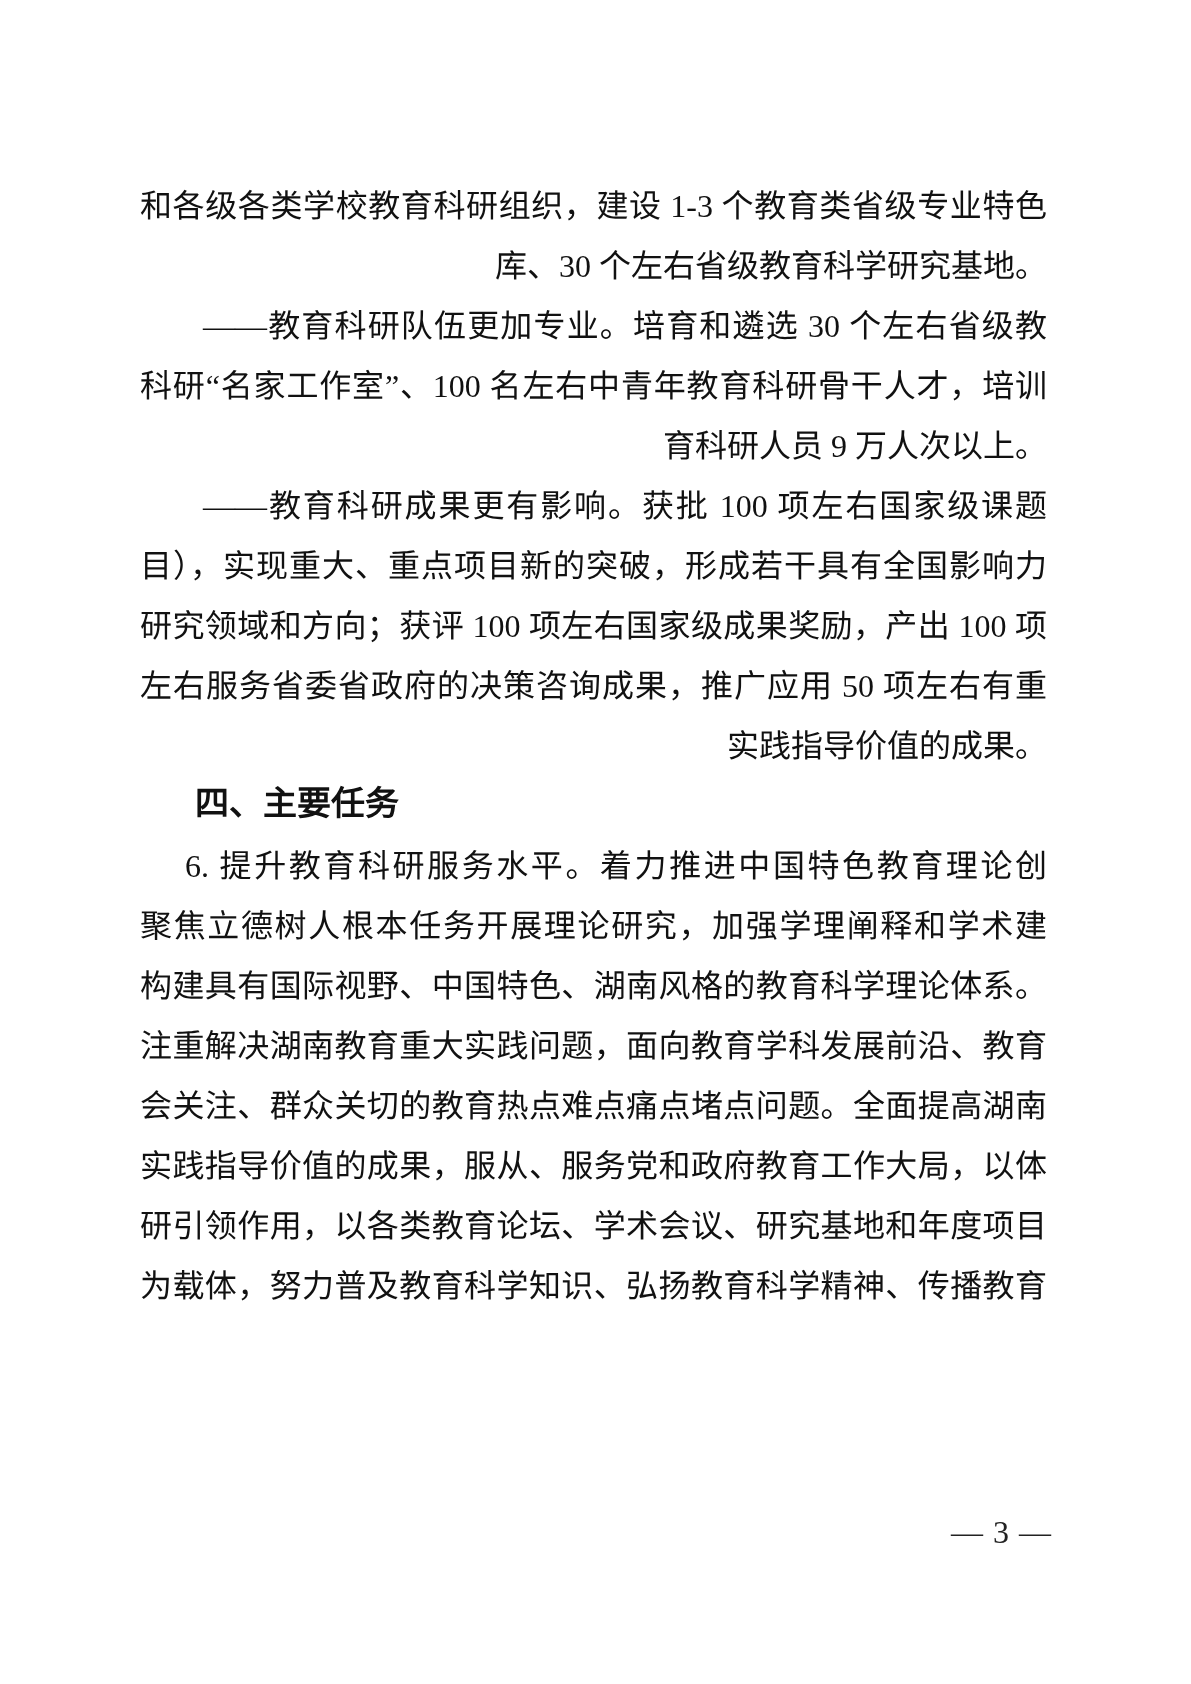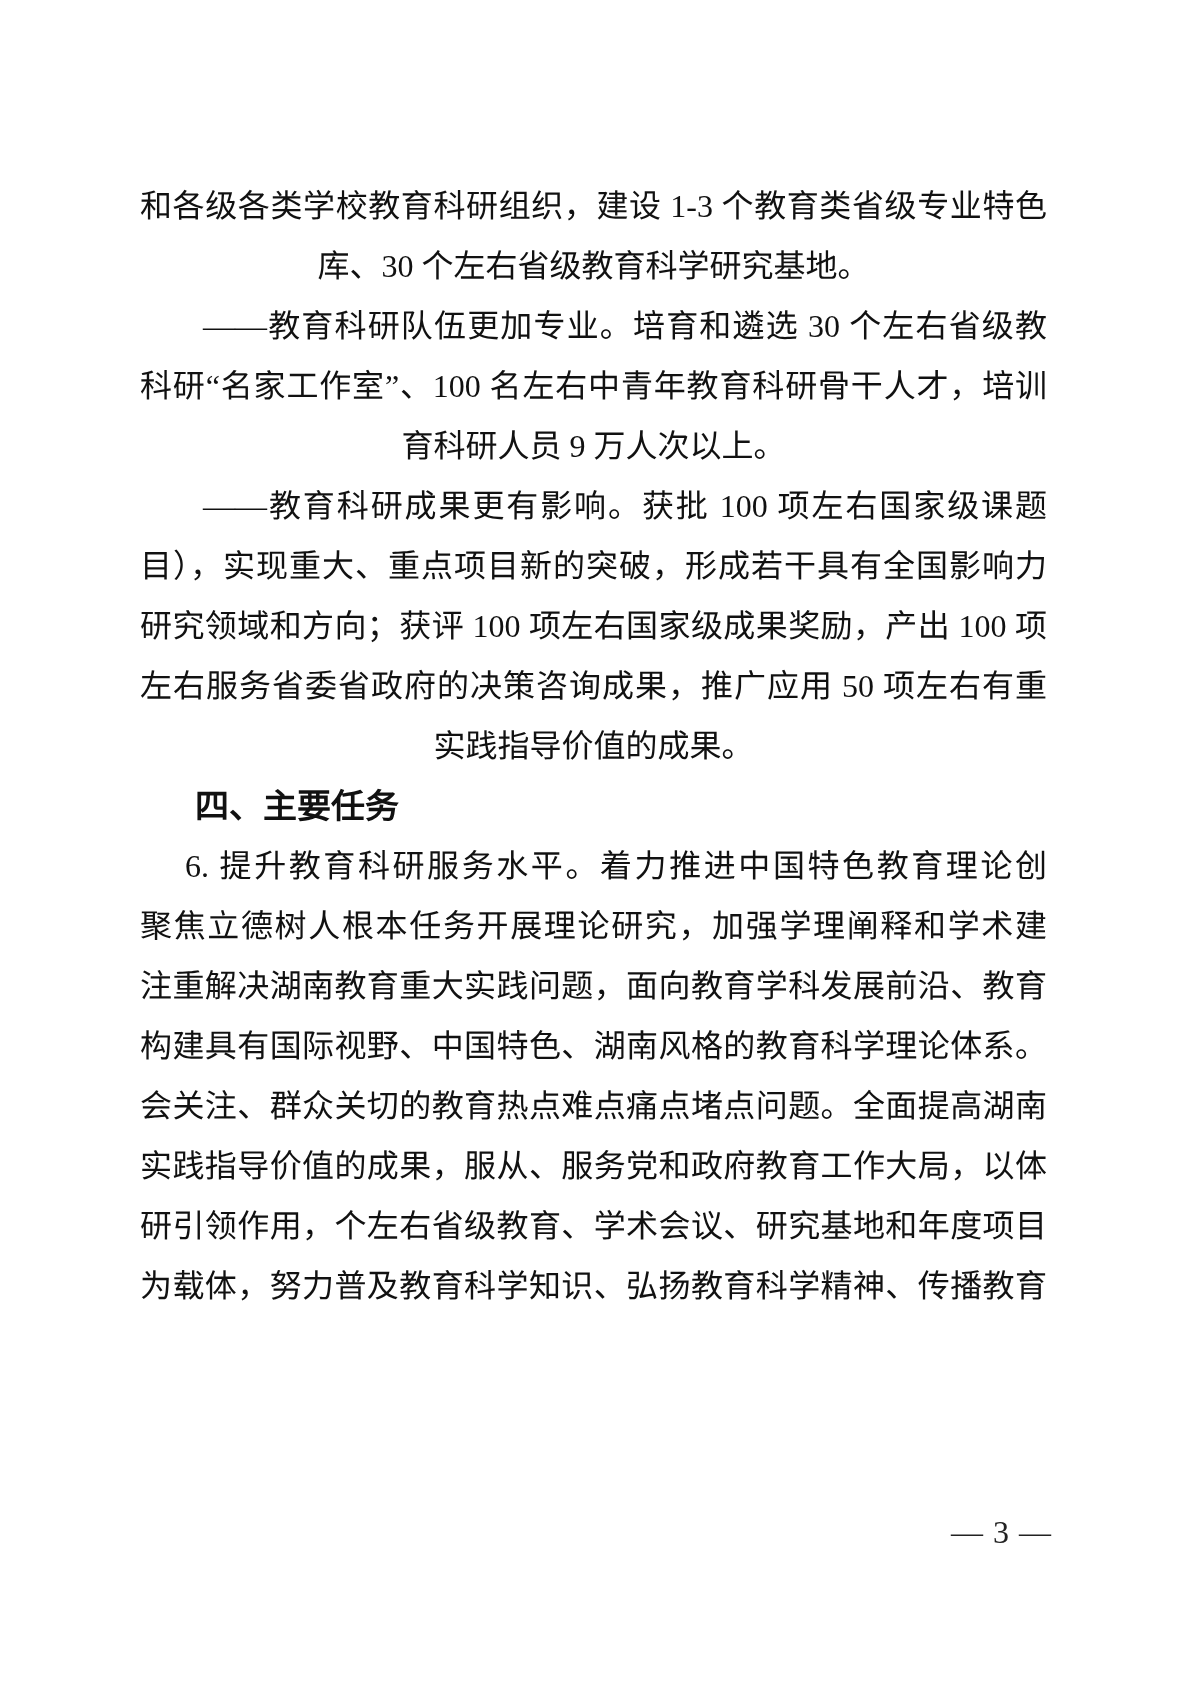--- a/index.html
+++ b/index.html
@@ -26,34 +26,34 @@
     width: 907px;
   }
   .ln {
     margin: 0;
     padding: 0;
     height: 60px;
     line-height: 60px;
     font-size: 32px;
     font-weight: normal;
     overflow: hidden;
-    text-align: center;
+    text-align: right;
   }
   .j {
     text-align: justify;
     text-align-last: justify;
   }
   .ind-dash {
     text-indent: 63px;
   }
   .ind-num {
     text-indent: 45px;
   }
   .heading {
-    font-family: Liberation Sans, sans-serif;
+    font-family: Liberation Mono, monospace;
     font-weight: 700;
     font-size: 34px;
     padding-left: 55px;
     text-align: left;
     text-align-last: left;
   }
   .page-number {
     position: absolute;
     left: 951px;
     top: 1512px;
@@ -82,23 +82,23 @@
     <p class="ln j ind-dash">——教育科研成果更有影响。获批 100 项左右国家级课题（项</p>
     <p class="ln j">目），实现重大、重点项目新的突破，形成若干具有全国影响力的</p>
     <p class="ln j">研究领域和方向；获评 100 项左右国家级成果奖励，产出 100 项</p>
     <p class="ln j">左右服务省委省政府的决策咨询成果，推广应用 50 项左右有重大</p>
     <p class="ln">实践指导价值的成果。</p>
 
     <h2 class="ln heading">四、主要任务</h2>
 
     <p class="ln j ind-num">6. 提升教育科研服务水平。着力推进中国特色教育理论创新，</p>
     <p class="ln j">聚焦立德树人根本任务开展理论研究，加强学理阐释和学术建构，</p>
+    <p class="ln j">构建具有国际视野、中国特色、湖南风格的教育科学理论体系。</p>
     <p class="ln j">注重解决湖南教育重大实践问题，面向教育学科发展前沿、教育</p>
-    <p class="ln j">构建具有国际视野、中国特色、湖南风格的教育科学理论体系。</p>
     <p class="ln j">会关注、群众关切的教育热点难点痛点堵点问题。全面提高湖南</p>
     <p class="ln j">实践指导价值的成果，服从、服务党和政府教育工作大局，以体制</p>
-    <p class="ln j">研引领作用，个左右省级教育、学术会议、研究基地和年度项目</p>
+    <p class="ln j">研引领作用，以各类教育论坛、学术会议、研究基地和年度项目</p>
     <p class="ln j">为载体，努力普及教育科学知识、弘扬教育科学精神、传播教育</p>
 
   </main>
 
   <div class="page-number">— 3 —</div>
 </div>
 
 </body></html>

